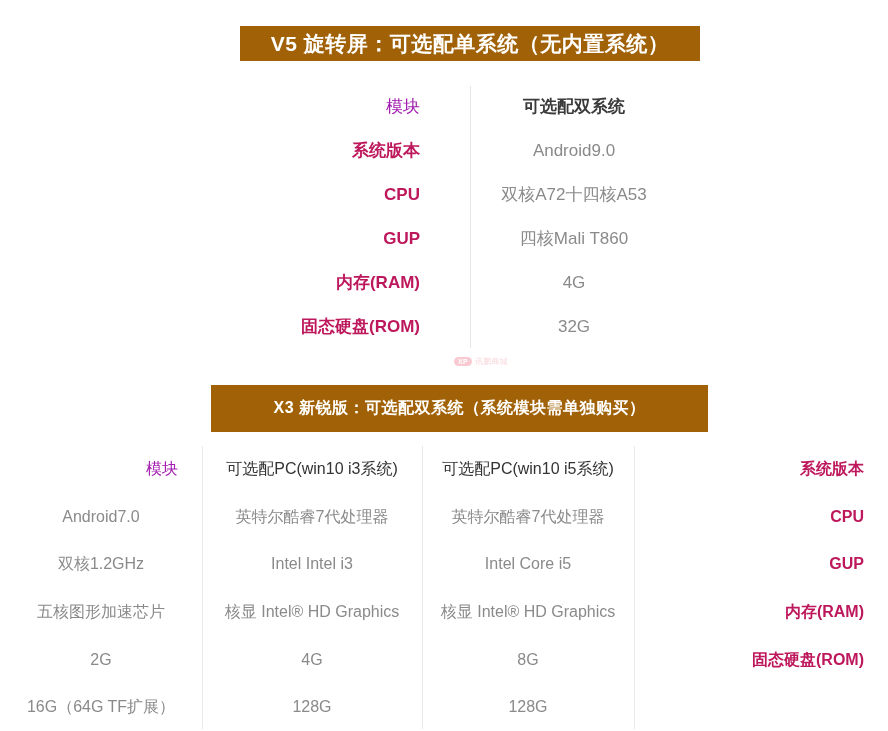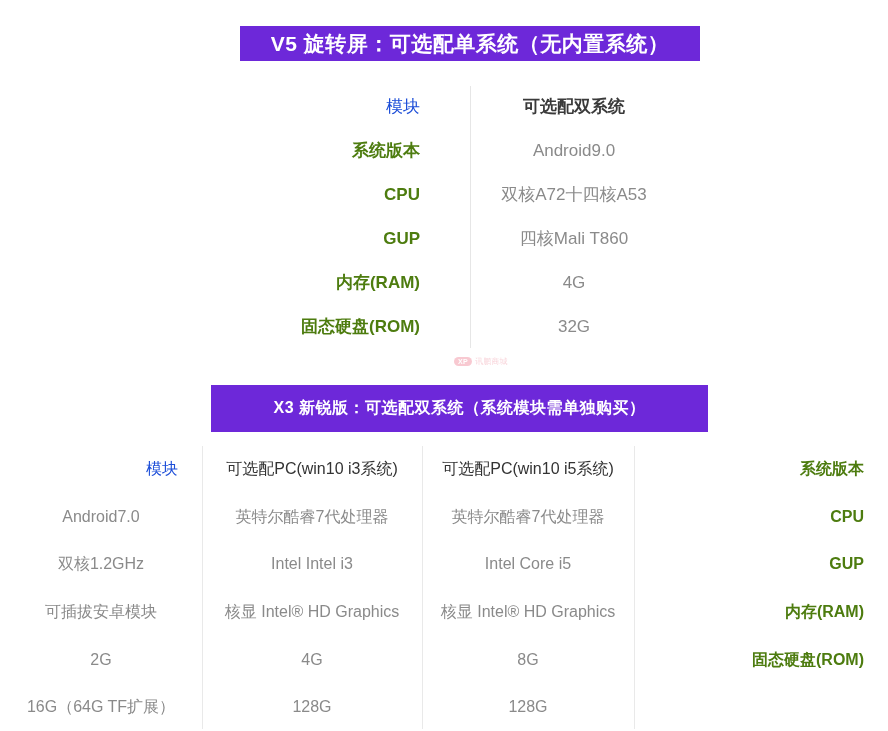--- a/index.html
+++ b/index.html
@@ -15,21 +15,21 @@
   .page {
     position: relative;
     width: 888px;
     height: 731px;
     background: #ffffff;
   }
 
   
   .banner {
     position: absolute;
-    background: #6d28d9;
+    background: #a16207;
     color: #ffffff;
     display: flex;
     align-items: center;
     justify-content: center;
     font-weight: bold;
     letter-spacing: 0.5px;
     white-space: nowrap;
   }
 
   #banner-v5 {
@@ -58,35 +58,35 @@
     display: flex;
     align-items: center;
     white-space: nowrap;
     line-height: 1.2;
   }
 
   .cell.label {
     justify-content: flex-end;
     padding-right: 50px;
     font-weight: bold;
-    color: #4d7c0f;
+    color: #be185d;
   }
 
   .cell.value {
     justify-content: center;
     color: #8a8a8a;
   }
 
   .cell.value.head {
     color: #3a3a3a;
     font-weight: normal;
   }
 
   .cell.label.head {
-    color: #1d4ed8;
+    color: #a21caf;
     font-weight: normal;
   }
 
   
   #table-v5 {
     left: 0px;
     top: 85px;
     width: 888px;
     height: 265px;
     grid-template-columns: 470px 418px;
@@ -226,21 +226,21 @@
     <div class="cell value">Android7.0</div>
     <div class="cell value">英特尔酷睿7代处理器</div>
     <div class="cell value">英特尔酷睿7代处理器</div>
 
     <div class="cell label">CPU</div>
     <div class="cell value">双核1.2GHz</div>
     <div class="cell value">Intel Intel i3</div>
     <div class="cell value">Intel Core i5</div>
 
     <div class="cell label">GUP</div>
-    <div class="cell value">可插拔安卓模块</div>
+    <div class="cell value">五核图形加速芯片</div>
     <div class="cell value">核显 Intel® HD Graphics</div>
     <div class="cell value">核显 Intel® HD Graphics</div>
 
     <div class="cell label">内存(RAM)</div>
     <div class="cell value">2G</div>
     <div class="cell value">4G</div>
     <div class="cell value">8G</div>
 
     <div class="cell label">固态硬盘(ROM)</div>
     <div class="cell value">16G（64G TF扩展）</div>

